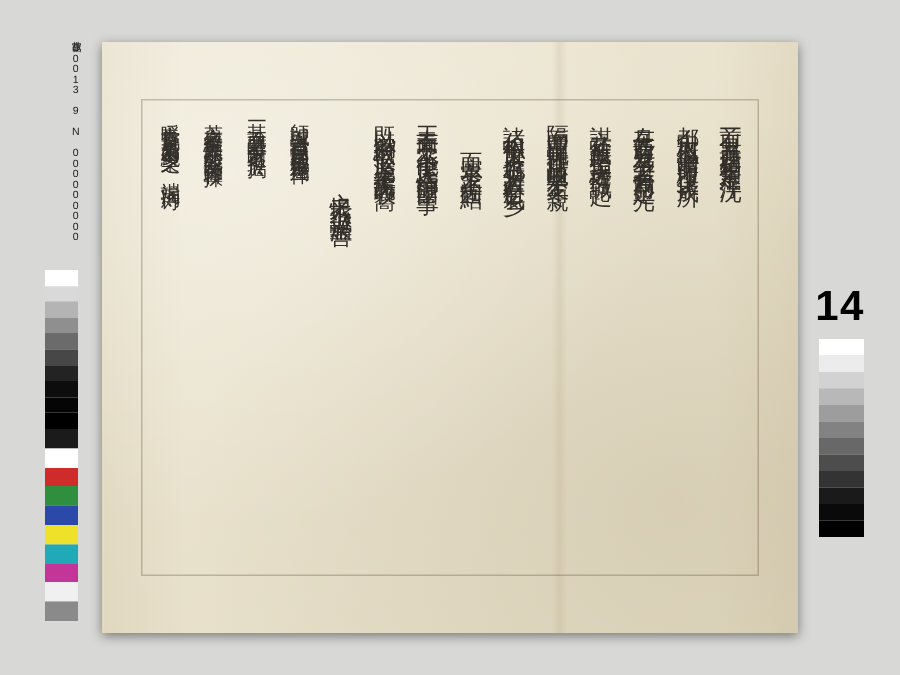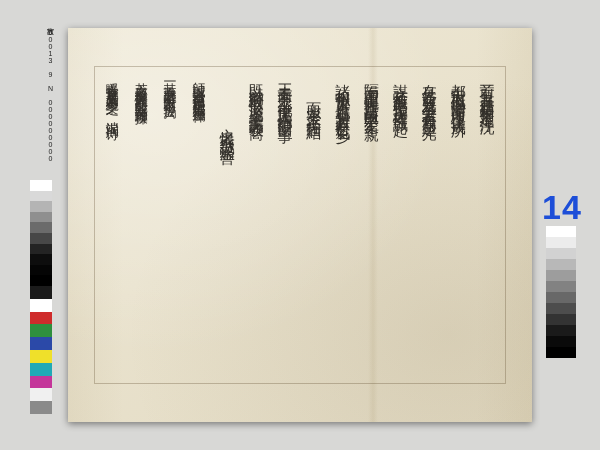--- a/index.html
+++ b/index.html
@@ -73,23 +73,23 @@
     top: 10px;
     width: 32px;
     height: 430px;
   }
   #right-number {
     position: absolute;
     right: 10px;
     top: 178px;
     width: 36px;
     text-align: center;
-    font-size: 34px;
+    font-size: 28px;
     font-weight: bold;
-    color: #1d4ed8;
+    color: #000000;
     letter-spacing: 1px;
     font-family: "Liberation Sans", sans-serif;
   }
   #right-grey {
     position: absolute;
     right: 12px;
     top: 216px;
     width: 30px;
     height: 132px;
   }

